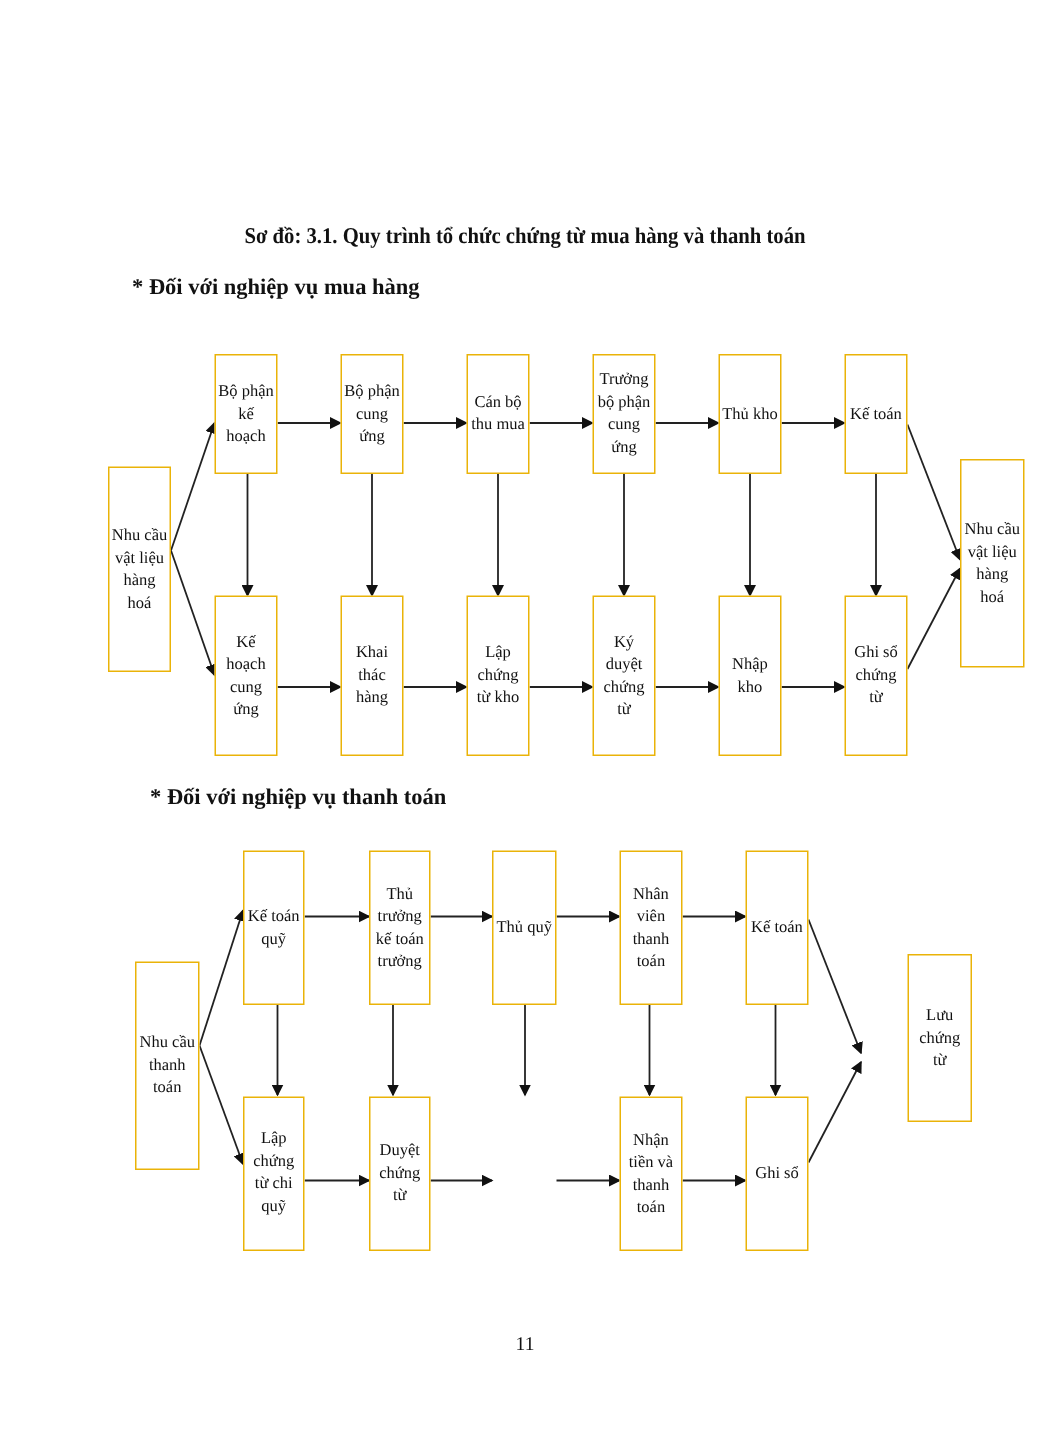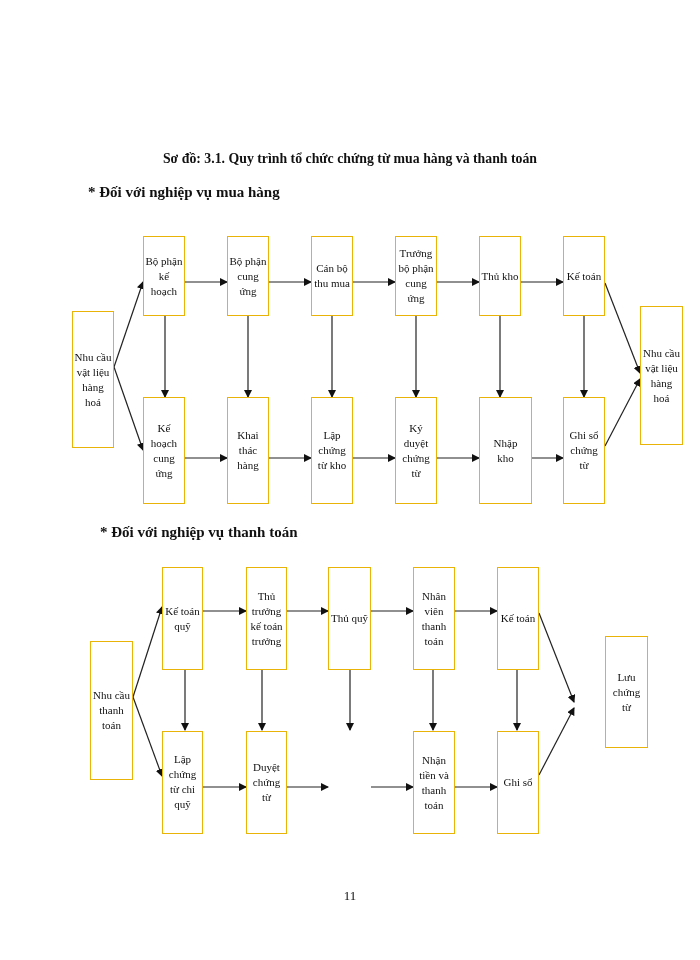--- a/index.html
+++ b/index.html
@@ -142,21 +142,21 @@
     <span>Lập
 chứng
 từ kho</span>
   </div>
   <div class="box" style="left:395px; top:397px; width:42px; height:107px;">
     <span>Ký
 duyệt
 chứng
 từ</span>
   </div>
-  <div class="box" style="left:479px; top:397px; width:53px; height:107px;">
+  <div class="box" style="left:479px; top:397px; width:42px; height:107px;">
     <span>Nhập
 kho</span>
   </div>
   <div class="box" style="left:563px; top:397px; width:42px; height:107px;">
     <span>Ghi sổ
 chứng
 từ</span>
   </div>
 
   <div class="box" style="left:640px; top:306px; width:43px; height:139px;">

